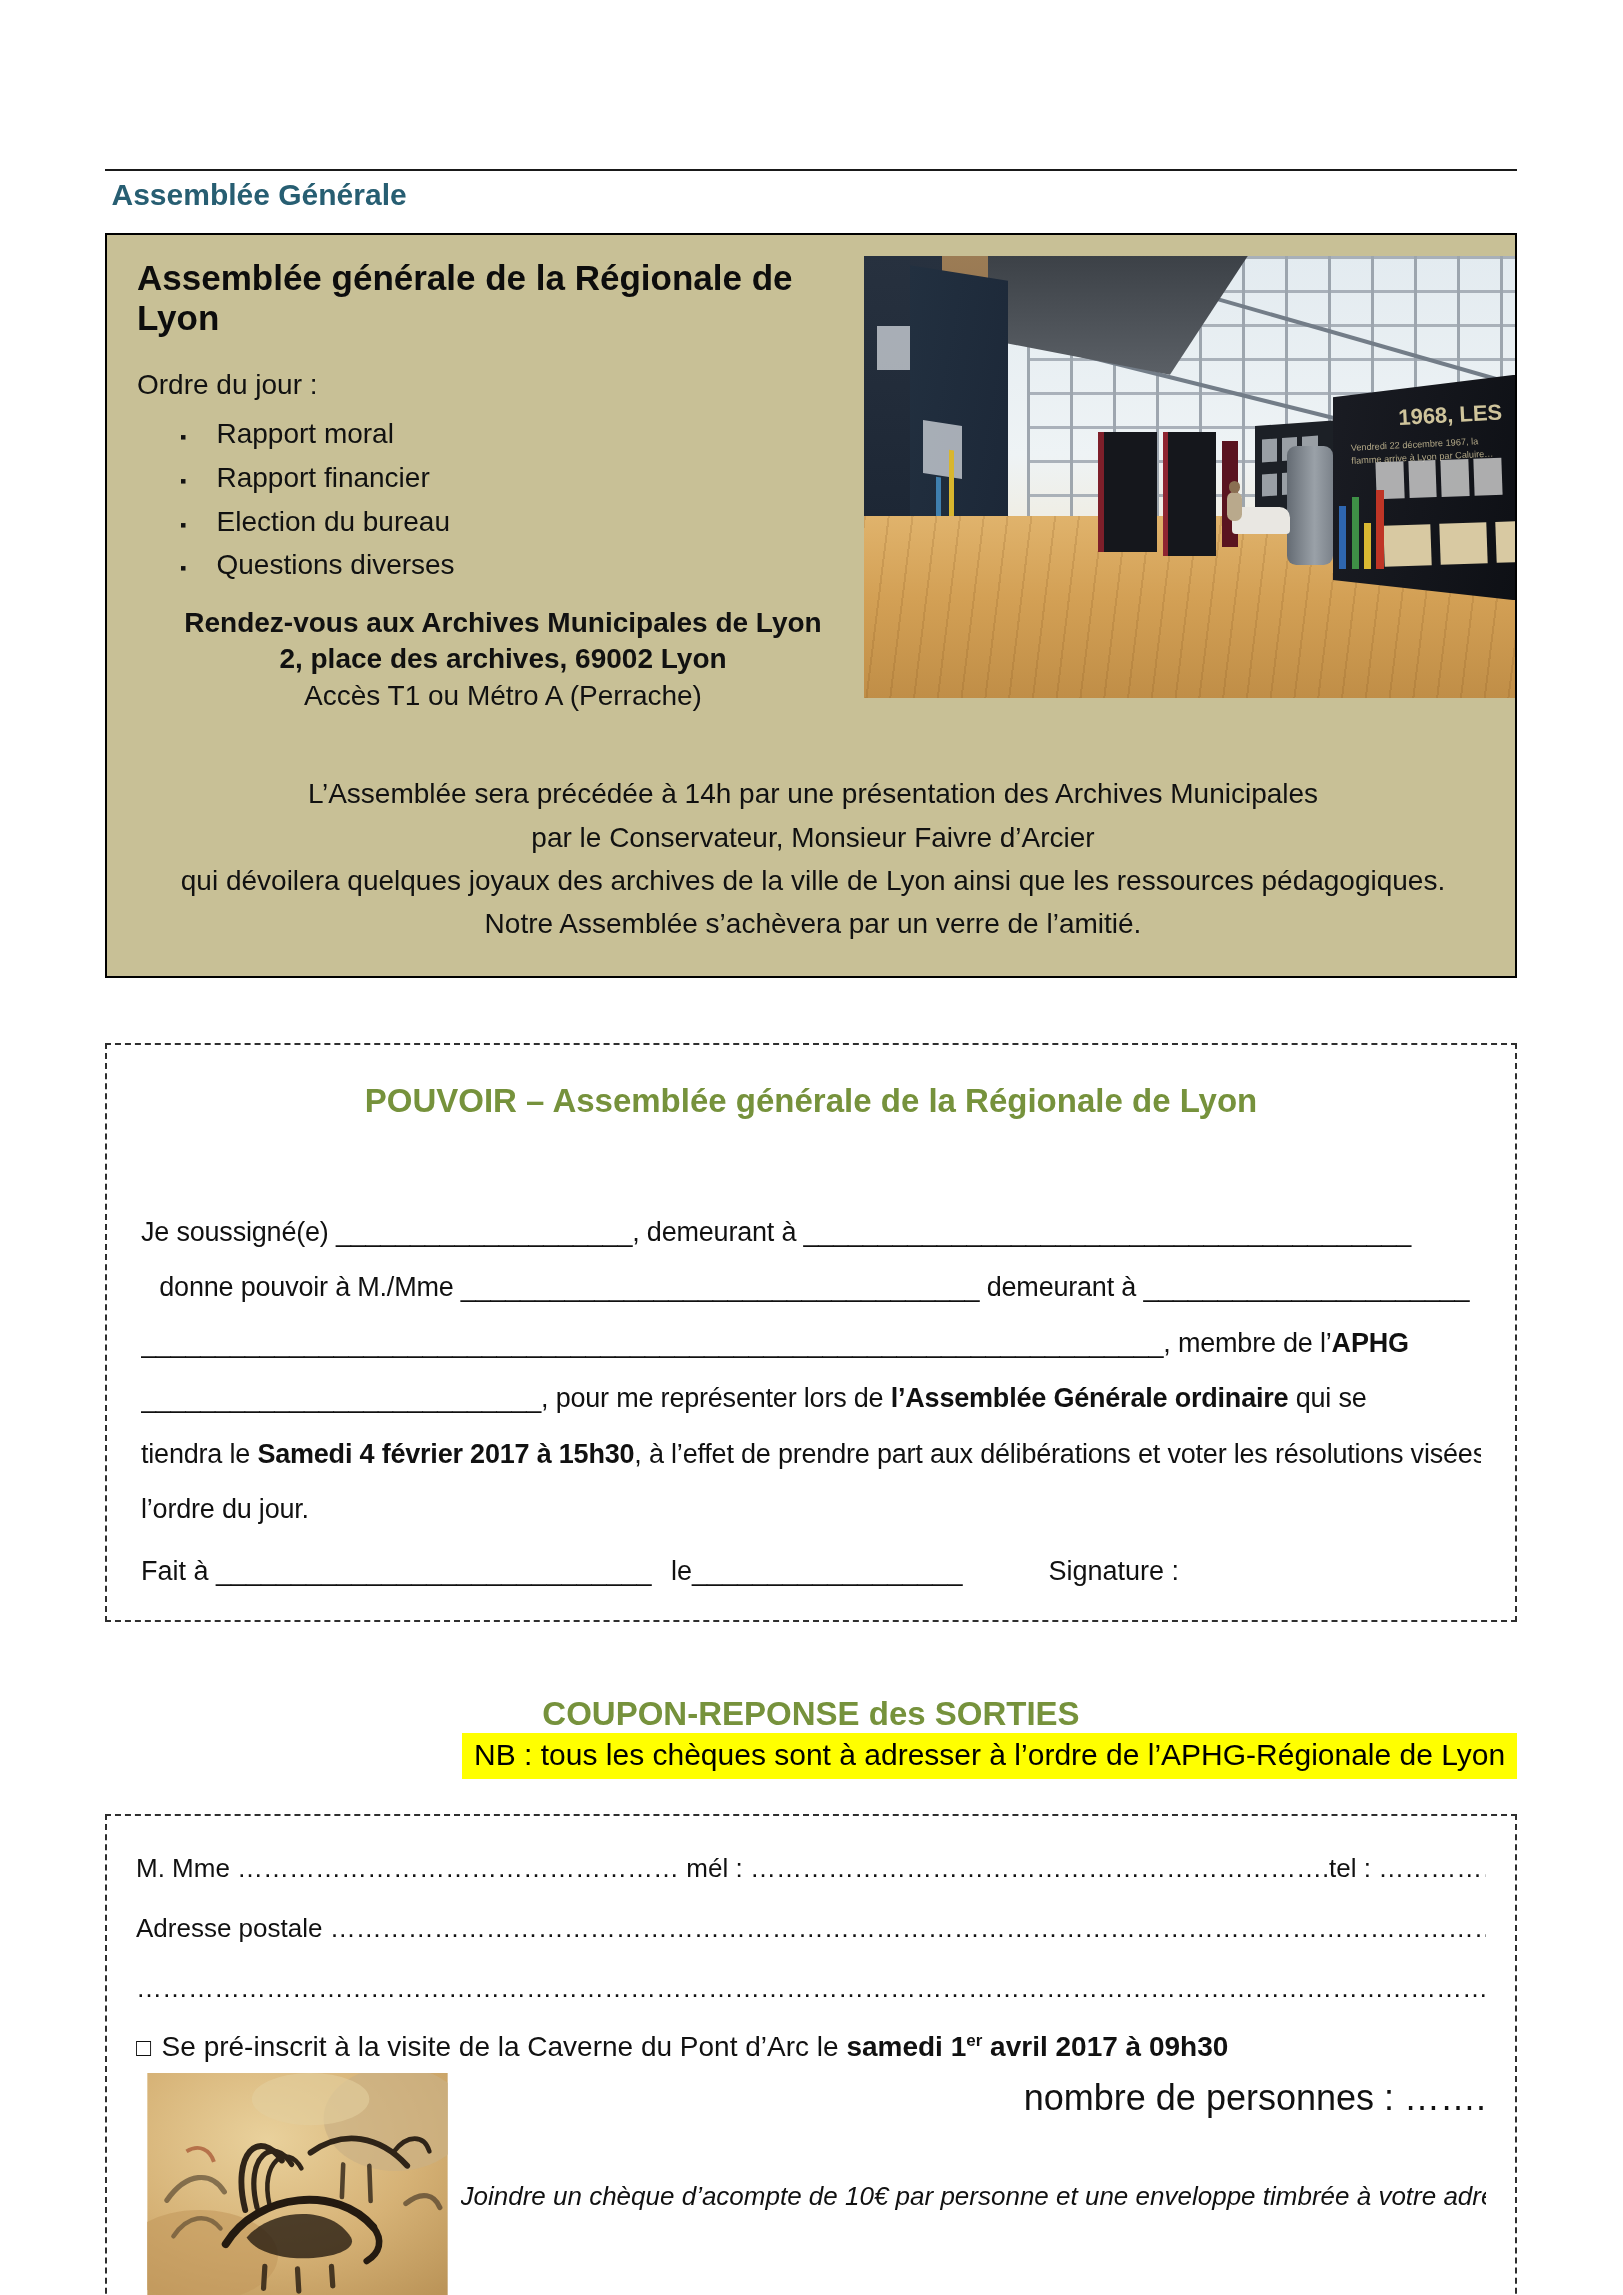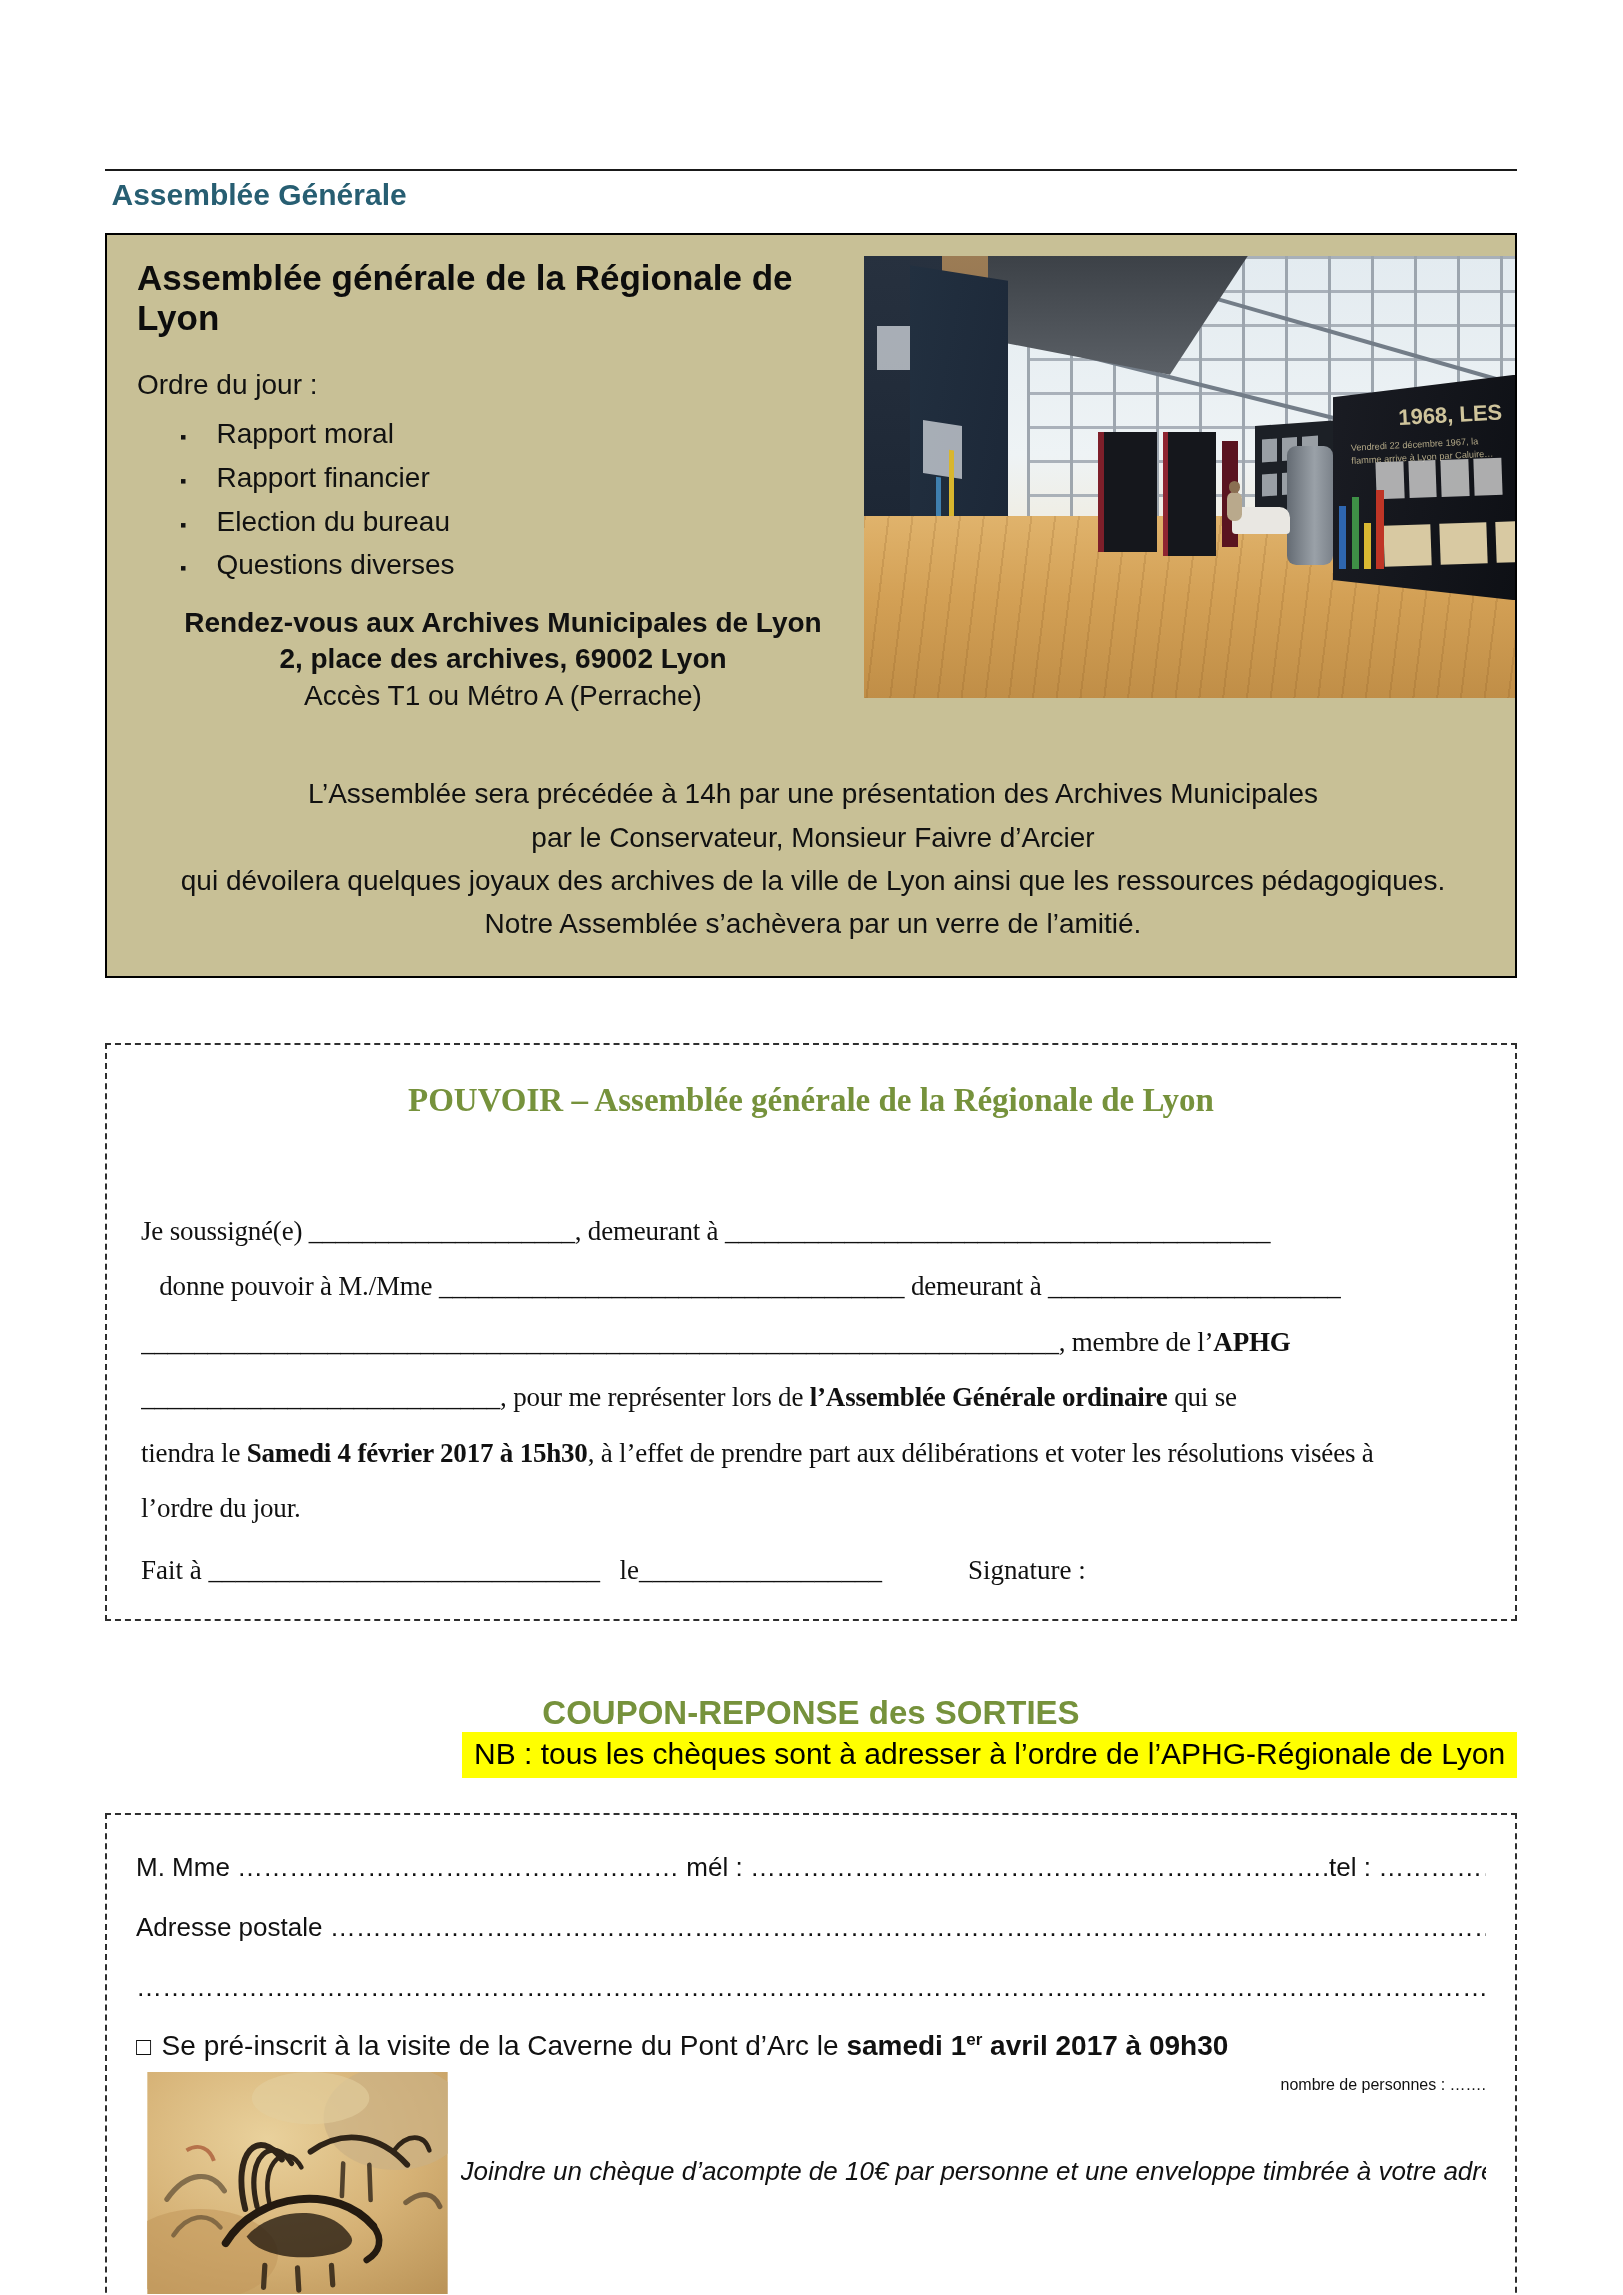--- a/index.html
+++ b/index.html
@@ -87,21 +87,21 @@
   .panel-docs span { display:block; width:47px; height:41px; background:#d8c9a2; }
   .panel-bars { position:absolute; left:6.5px; bottom:14%; display:flex; align-items:flex-end; gap:5.2px; }
   .panel-bars i { display:block; width:7.2px; }
   .panel-bars .bar-b { height:63px; background:#2e66b0; }
   .panel-bars .bar-g { height:72px; background:#3e8f46; }
   .panel-bars .bar-y { height:46px; background:#d9b832; }
   .panel-bars .bar-r { height:79px; background:#bf3526; }
 
   
   .dotted-box { border:2px dashed #2e2e2e; }
-  .pouvoir-box { margin-top:65px; padding:37px 34px 33px;font-family:Liberation Serif, serif; }
+  .pouvoir-box { margin-top:65px; padding:37px 34px 33px; }
   .green-title { color:#76923c; font-weight:bold; font-size:33px; text-align:center; }
   .pv-body { margin-top:97px; }
   .pv-line { font-size:27px; letter-spacing:-0.2px; white-space:nowrap; overflow:hidden;
              margin-top:23.6px; line-height:1.18; }
   .pv-line:first-child { margin-top:0; }
   .pv-line.indent { padding-left:18.3px; }
   .b { font-weight:bold; }
   .pv-fait { margin-top:30px; font-size:27px; white-space:nowrap; overflow:hidden; }
   .pv-fait .fait-le { margin-left:19.6px; }
   .pv-fait .fait-sig { margin-left:86px; }
@@ -113,21 +113,21 @@
   .coupon-box { margin-top:35px; padding:37px 29px 27.5px; }
   .cp-line { font-size:26px; white-space:nowrap; overflow:hidden; margin-top:29px; }
   .cp-line:first-child { margin-top:0; }
   .cp-check { font-size:28px; margin-top:27.5px; }
   .cp-check .cb { margin-right:10.5px; font-size:25px; }
   .sup { vertical-align:super; font-size:17px; }
   .cp-bottom { display:flex; margin-top:9.2px; }
   .cave { flex:none; width:301px; height:222px; margin-left:10.5px; }
   .cave svg { display:block; width:100%; height:100%; }
   .cp-right { flex:1; margin-left:13px; display:flex; flex-direction:column; min-width:0; }
-  .cp-nombre { text-align:right; font-size:16px; margin-top:3.9px; }
+  .cp-nombre { text-align:right; font-size:36px; margin-top:3.9px; }
   .cp-italic { margin-top:62px; font-size:26px; font-style:italic; white-space:nowrap; overflow:hidden; }
   .cp-italic .u { text-decoration:underline; text-decoration-thickness:2px; text-underline-offset:6.5px; }
 </style>
 </head>
 <body>
 
 <div class="page">
   <div class="content">
 
     <div class="top-rule"></div>

